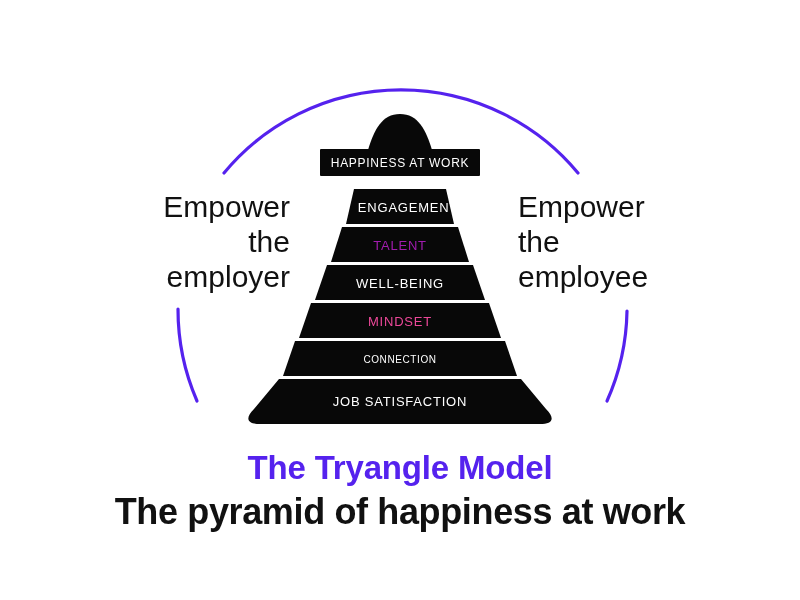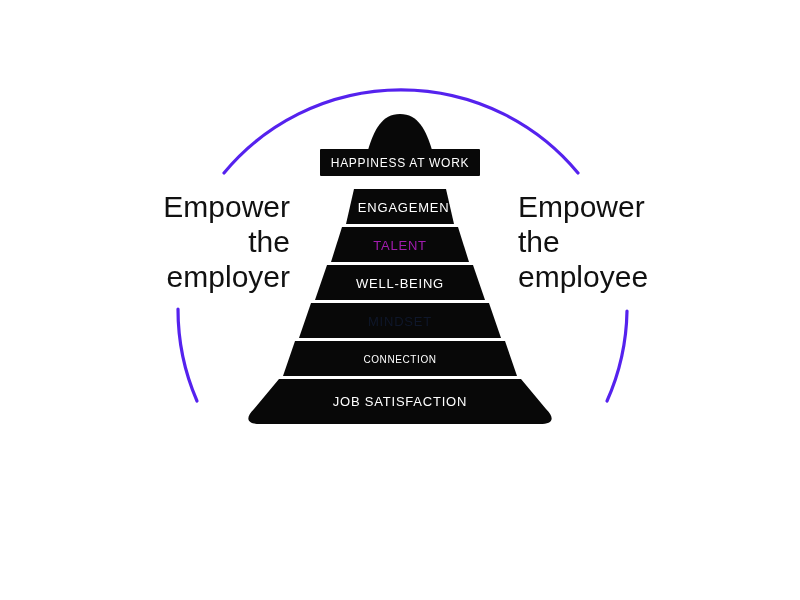--- a/index.html
+++ b/index.html
@@ -120,26 +120,30 @@
                C 556 419 552 424 540 424
                L 260 424
                C 248 424 244 419 254 409 Z"></path>
     </g>
   </svg>
 
   <div class="band-label" style="left: 400px; top: 163px; font-size: 12px; color: rgb(255, 255, 255);">HAPPINESS AT WORK</div>
   <div class="band-label" style="left: 400px; top: 207px; font-size: 13px; color: rgb(255, 255, 255); margin-left: 8px;">ENGAGEMENT</div>
   <div class="band-label" style="left: 400px; top: 245px; font-size: 13px; color: #a21caf;">TALENT</div>
   <div class="band-label" style="left: 400px; top: 283px; font-size: 13px; color: rgb(255, 255, 255);">WELL-BEING</div>
-  <div class="band-label" style="left: 400px; top: 321px; font-size: 13px; color: #0f172a;">MINDSET</div>
+  <div class="band-label" style="left: 400px; top: 321px; font-size: 13px; color: #ec4899;">MINDSET</div>
   <div class="band-label" style="left: 400px; top: 359px; font-size: 10px; color: rgb(255, 255, 255);">CONNECTION</div>
   <div class="band-label" style="left: 400px; top: 401px; font-size: 13px; color: rgb(255, 255, 255);">JOB SATISFACTION</div>
 
   <div class="side-label" id="label-employer" style="color: rgb(17, 17, 17);">Empower
 the
 employer</div>
 
   <div class="side-label" id="label-employee" style="color: rgb(17, 17, 17);">Empower
 the
 employee</div>
 
+  <div id="caption">
+    <span id="caption-title" style="color: rgb(85, 34, 238);">The Tryangle Model</span>
+    <span id="caption-subtitle" style="color: rgb(17, 17, 17);">The pyramid of happiness at work</span>
+  </div>
 
 </div>
 
 </body></html>

